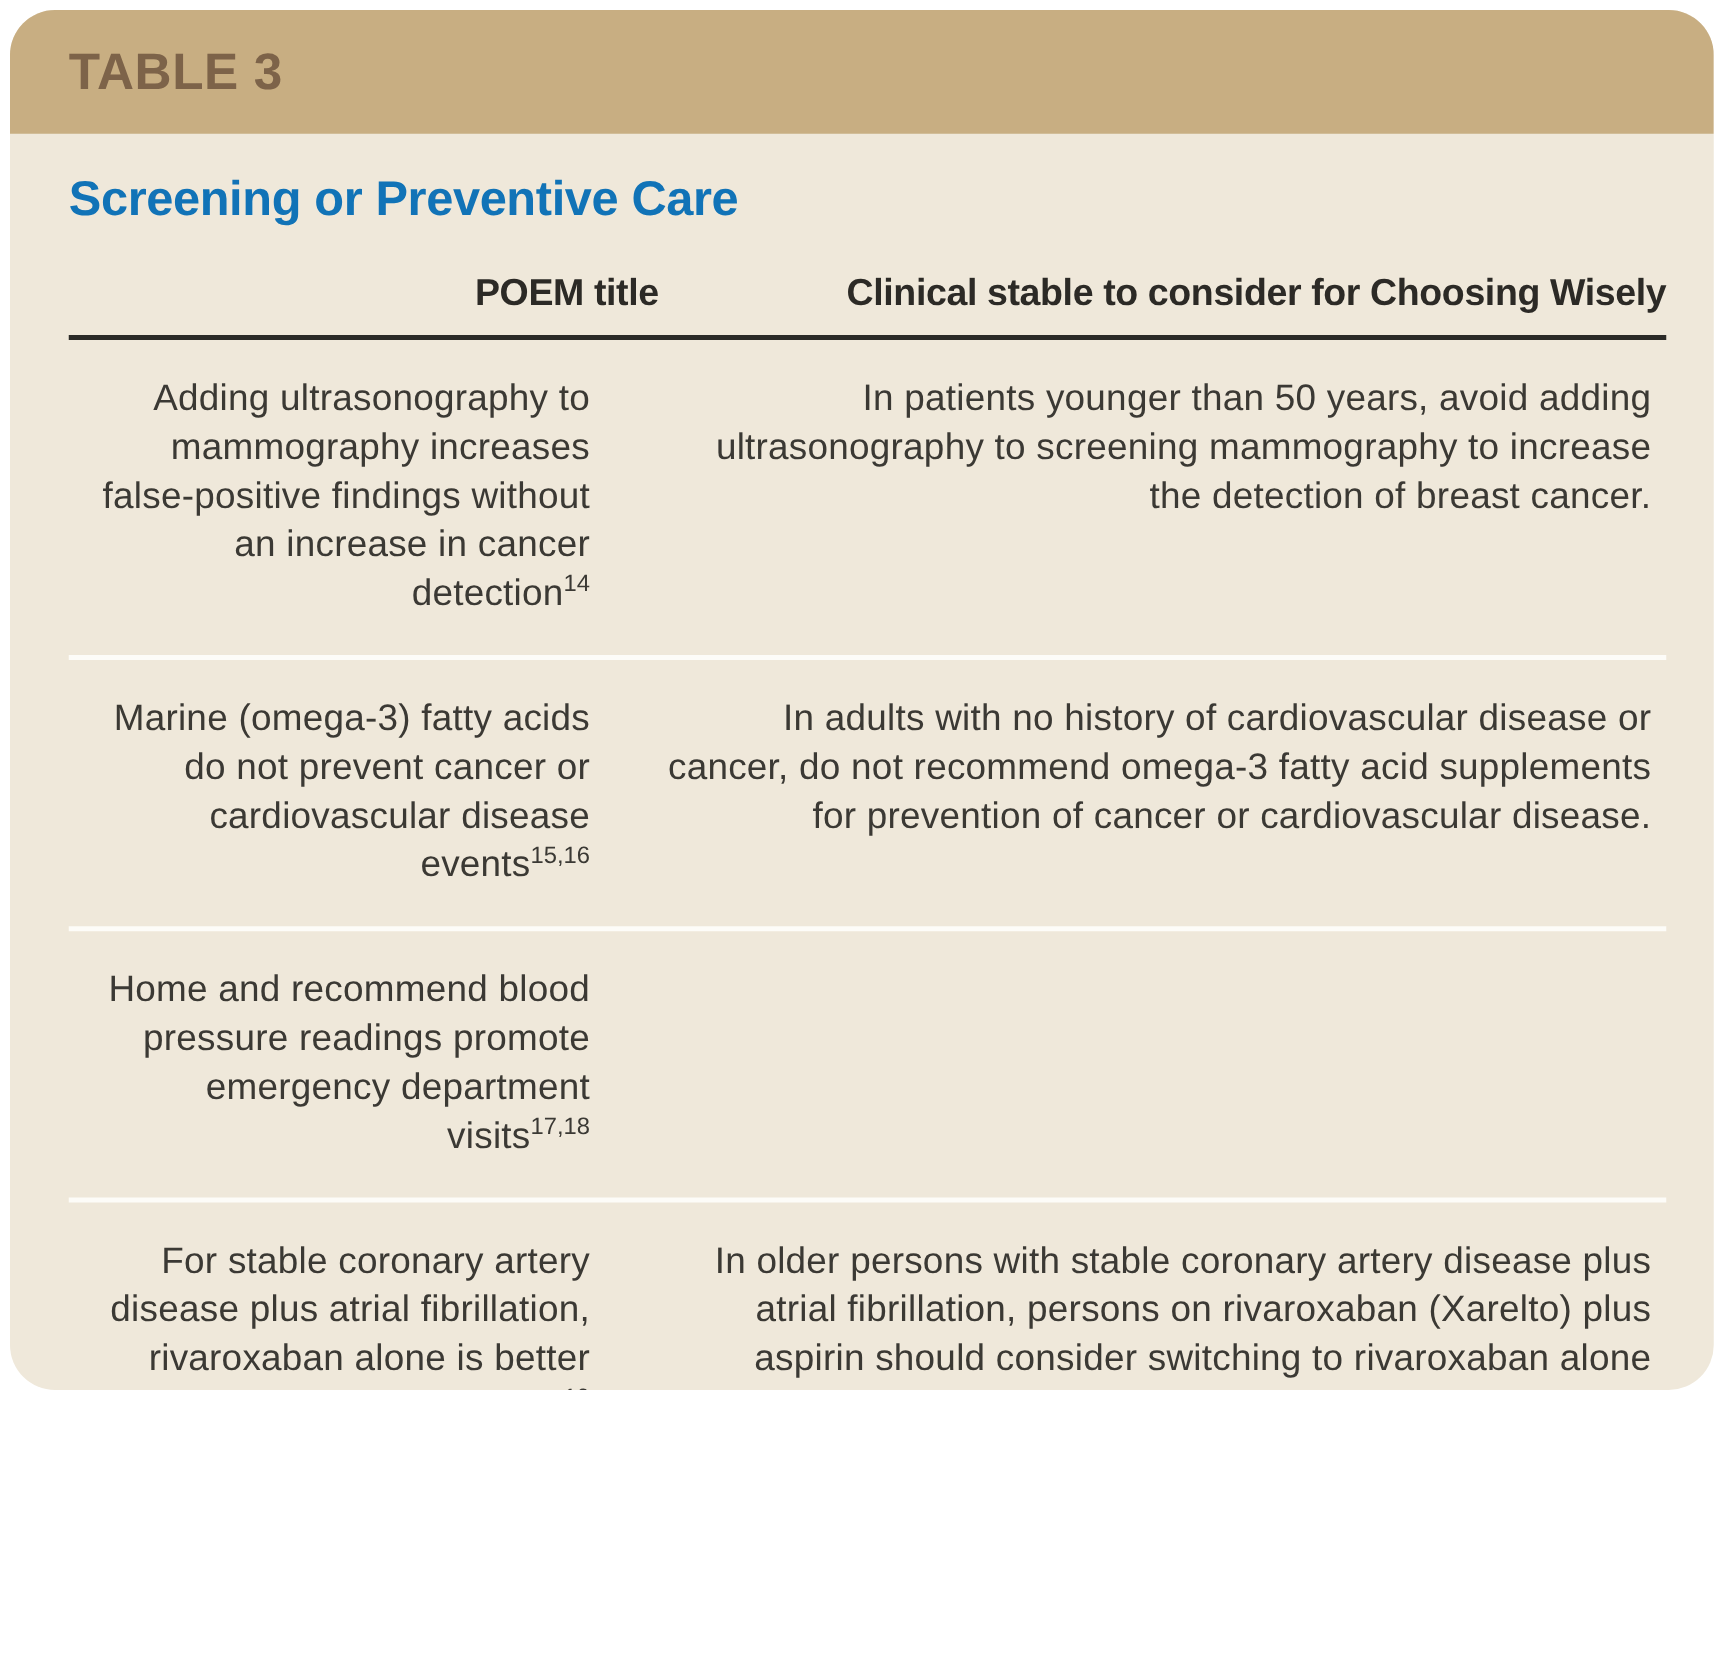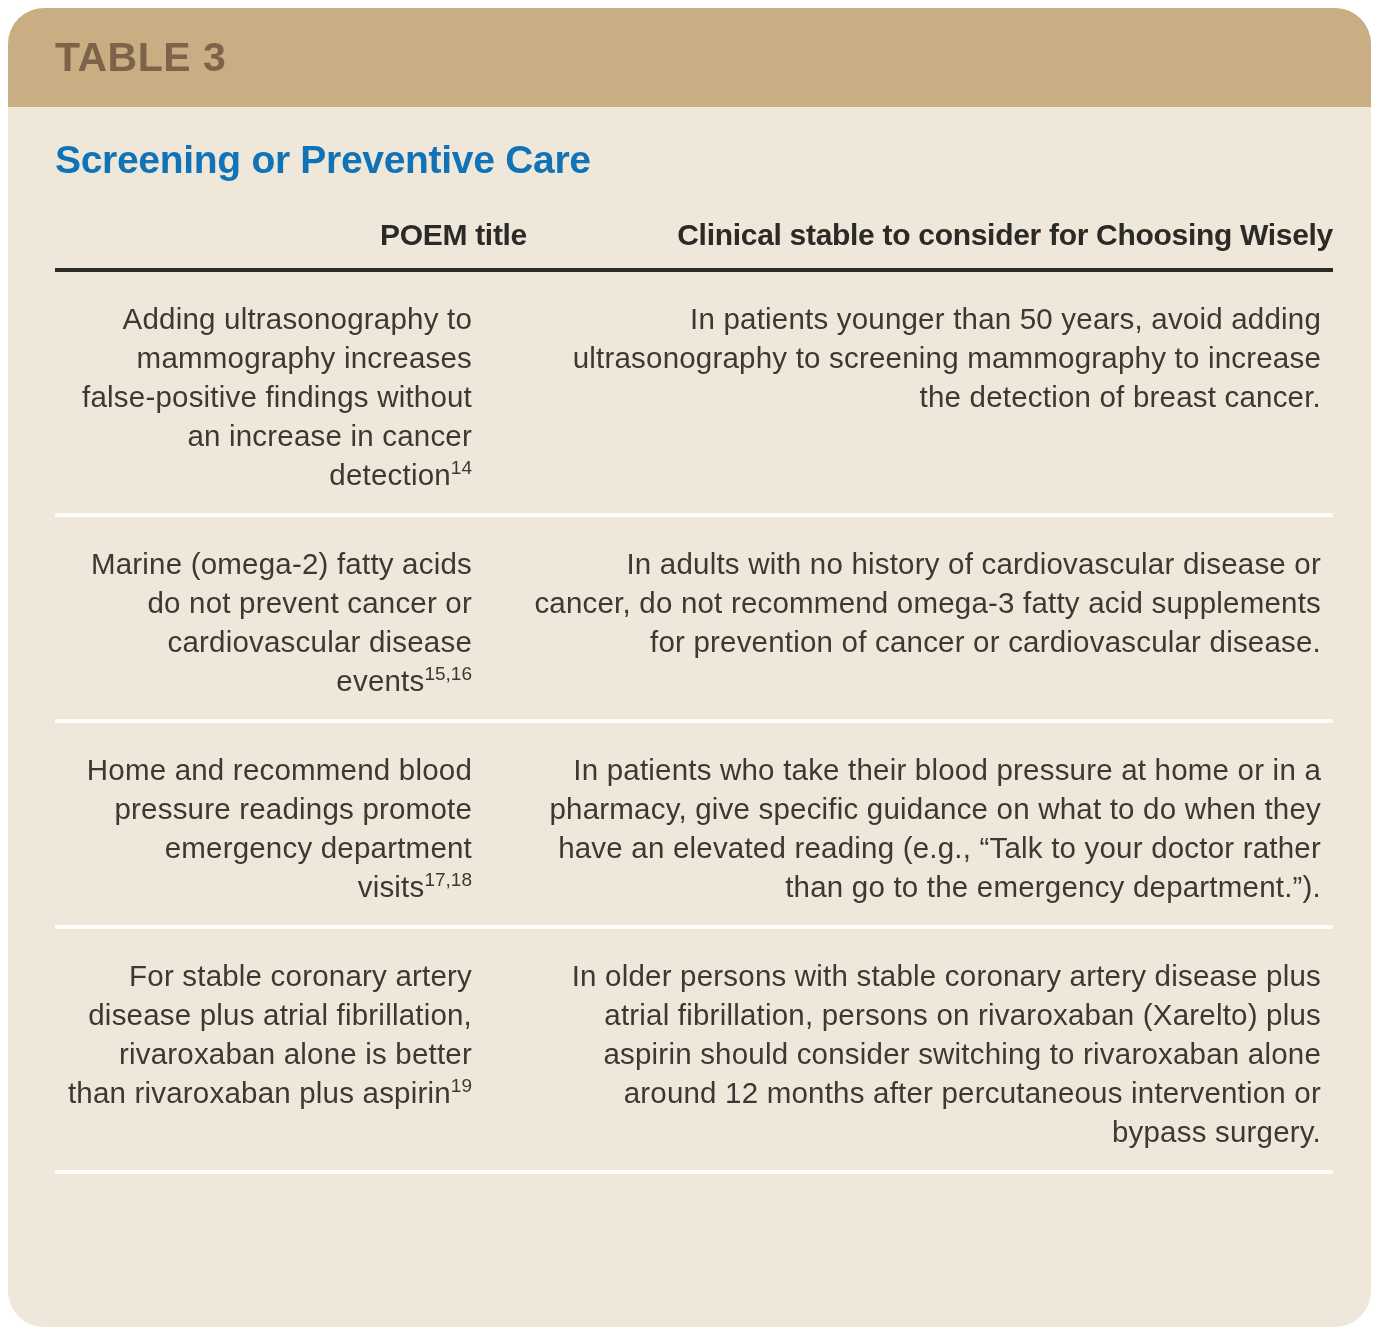--- a/index.html
+++ b/index.html
@@ -15,21 +15,21 @@
     width: 1383px;
     height: 1337px;
     background: #ffffff;
     overflow: hidden;
   }
   .card {
     position: absolute;
     left: 8px;
     top: 8px;
     width: 1363px;
-    height: 1319px;
+    height: 1104px;
     background: #efe8da;
     border-radius: 36px;
     overflow: hidden;
   }
   .banner {
     height: 99px;
     background: #c8ae82;
     display: flex;
     align-items: center;
     padding-left: 47px;
@@ -64,21 +64,21 @@
   }
   .col-header {
     font-size: 30px;
     font-weight: 700;
     letter-spacing: -0.3px;
     color: #2c2a26;
   }
   .tbl-row {
     display: grid;
     grid-template-columns: 472px 1fr;
-    padding: 27px 0 19px 0;
+    padding: 27px 0 30px 0;
     border-bottom: 4px solid #fdfcf8;
   }
   .cell {
     font-size: 29.5px;
     line-height: 39px;
     letter-spacing: 0.2px;
     color: #3b3934;
   }
   .cell.poem {
     padding-right: 55px;
@@ -127,27 +127,26 @@
           <div class="col-header">POEM title</div>
           <div class="col-header">Clinical stable to consider for Choosing Wisely</div>
         </div>
 
         <div class="tbl-row">
           <div class="cell poem"><span>Adding ultrasonography to mammography increases false-positive findings without an increase in cancer detection</span><sup class="ref">14</sup></div>
           <div class="cell action">In patients younger than 50 years, avoid adding ultrasonography to screening mammography to increase the detection of breast cancer.</div>
         </div>
 
         <div class="tbl-row">
-          <div class="cell poem"><span>Marine (omega-2) fatty acids do not prevent cancer or cardiovascular disease events</span><sup class="ref">15,16</sup></div>
+          <div class="cell poem"><span>Marine (omega-3) fatty acids do not prevent cancer or cardiovascular disease events</span><sup class="ref">15,16</sup></div>
           <div class="cell action">In adults with no history of cardiovascular disease or cancer, do not recommend omega-3 fatty acid supplements for prevention of cancer or cardiovascular disease.</div>
         </div>
 
         <div class="tbl-row">
           <div class="cell poem"><span>Home and recommend blood pressure readings promote emergency department visits</span><sup class="ref">17,18</sup></div>
-          <div class="cell action">In patients who take their blood pressure at home or in a pharmacy, give specific guidance on what to do when they have an elevated reading (e.g., “Talk to your doctor rather than go to the emergency department.”).</div>
         </div>
 
         <div class="tbl-row">
           <div class="cell poem"><span>For stable coronary artery disease plus atrial fibrillation, rivaroxaban alone is better than rivaroxaban plus aspirin</span><sup class="ref">19</sup></div>
           <div class="cell action">In older persons with stable coronary artery disease plus atrial fibrillation, persons on rivaroxaban (Xarelto) plus aspirin should consider switching to rivaroxaban alone around 12 months after percutaneous intervention or bypass surgery.</div>
         </div>
 
       </div>
 
     </div>

